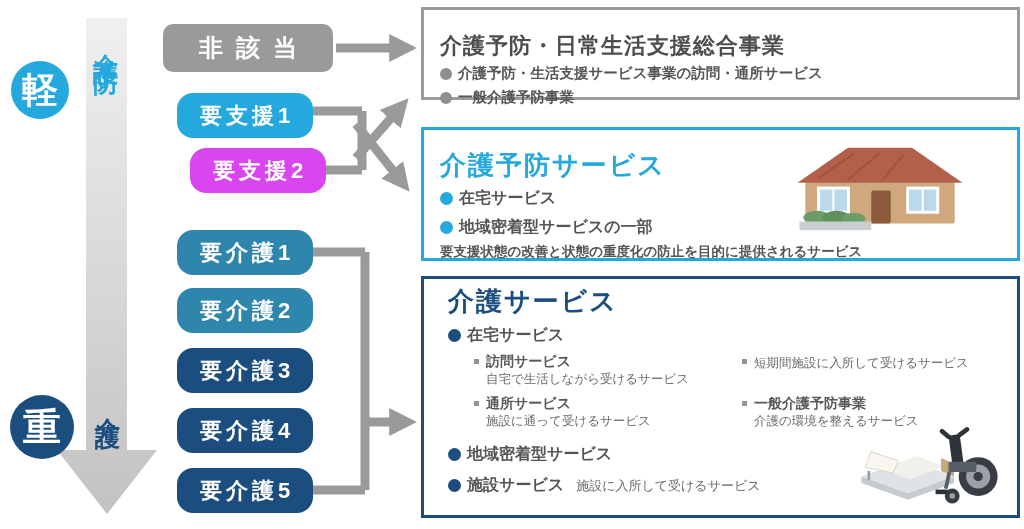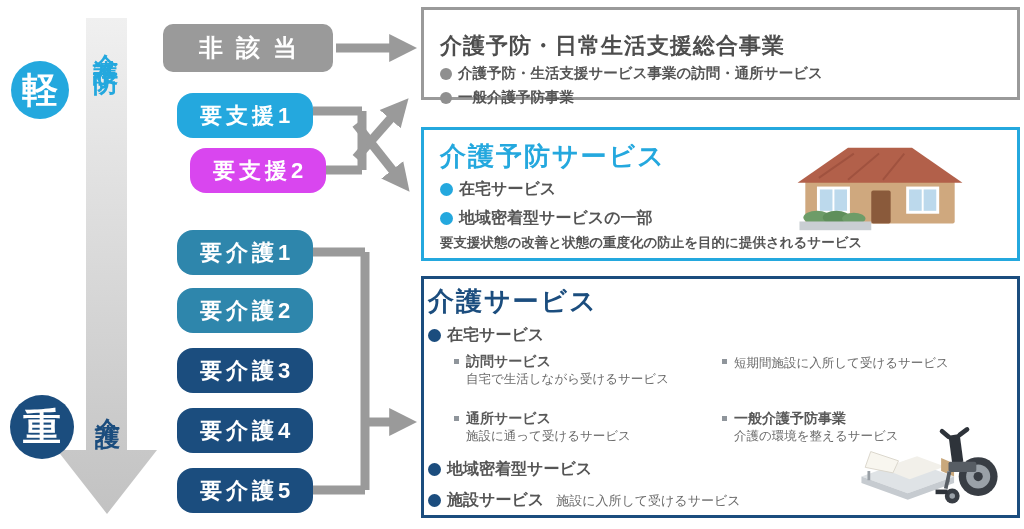--- a/index.html
+++ b/index.html
@@ -28,42 +28,42 @@
   .s2{left:190px;top:148px;background:#d946ef}
   .c1{left:177px;top:230px;background:#2e86ac}
   .c2{left:177px;top:288px;background:#2e86ac}
   .c3{left:177px;top:348px;background:#1b4d7e}
   .c4{left:177px;top:408px;background:#1b4d7e}
   .c5{left:177px;top:468px;background:#1b4d7e}
 
   
   .panel{position:absolute;background:#fff;box-sizing:border-box}
   .p1{left:421px;top:7px;width:599px;height:93px;border:3px solid #9a9a9a;padding:23px 16px}
-  .p2{left:421px;top:127px;width:599px;height:134px;border:3px solid #24a8de;padding:11px 16px}
-  .p3{left:421px;top:276px;width:599px;height:242px;border:3px solid #1b4d7e;padding:7px 4px}
+  .p2{left:421px;top:127px;width:599px;height:134px;border:3px solid #24a8de;padding:20px 16px}
+  .p3{left:421px;top:276px;width:599px;height:242px;border:3px solid #1b4d7e;padding:7px 24px}
   .p1-title{font-size:22px;font-weight:bold;color:#4d4d4d;letter-spacing:1px;line-height:26px}
   .p2-title{font-size:26px;font-weight:bold;color:#24a8de;letter-spacing:2px;line-height:30px}
   .p3-title{font-size:26px;font-weight:bold;color:#1b4d7e;letter-spacing:2px;line-height:30px}
 
   .b-row{display:flex;align-items:center;gap:6px}
   .dot{flex:none;border-radius:50%}
   .dot-gray{width:12px;height:12px;background:#8f8f8f}
   .dot-blue{width:13px;height:13px;background:#24a8de}
   .dot-navy{width:13px;height:13px;background:#1b4d7e}
   .b-text{font-weight:bold;color:#555}
   .p1 .b-row{margin-top:5px}
   .p1 .b-text{font-size:14.5px}
   .p2 .b-row{margin-top:8px}
   .p2 .b-text{font-size:16px}
   .p3 .b-text{font-size:16px}
   .note{font-size:13.5px;color:#555;font-weight:600;margin-top:5px}
 
   .mt9{margin-top:9px}.mt16{margin-top:16px}.mt10{margin-top:10px}
   .grid{display:grid;grid-template-columns:268px 1fr;grid-template-rows:auto auto;
-        grid-auto-flow:column;row-gap:24px;margin:7px 0 0 26px}
+        grid-auto-flow:column;row-gap:9px;margin:7px 0 0 26px}
   .sub-item{display:flex;gap:7px}
   .sq{flex:none;width:5px;height:5px;background:#8f959b;margin-top:6px}
   .sub-name{font-size:14px;font-weight:bold;color:#595959;line-height:16px}
   .sub-desc{font-size:12.5px;color:#6a6a6a;margin-top:3px;line-height:14px}
   .b-desc{font-size:13px;color:#6a6a6a;font-weight:normal;margin-left:6px}
 
   .house{position:absolute;right:54px;top:10px;width:166px;height:97px}
   .equip{position:absolute;right:8px;bottom:6px;width:158px;height:88px}
 </style>
 </head>

